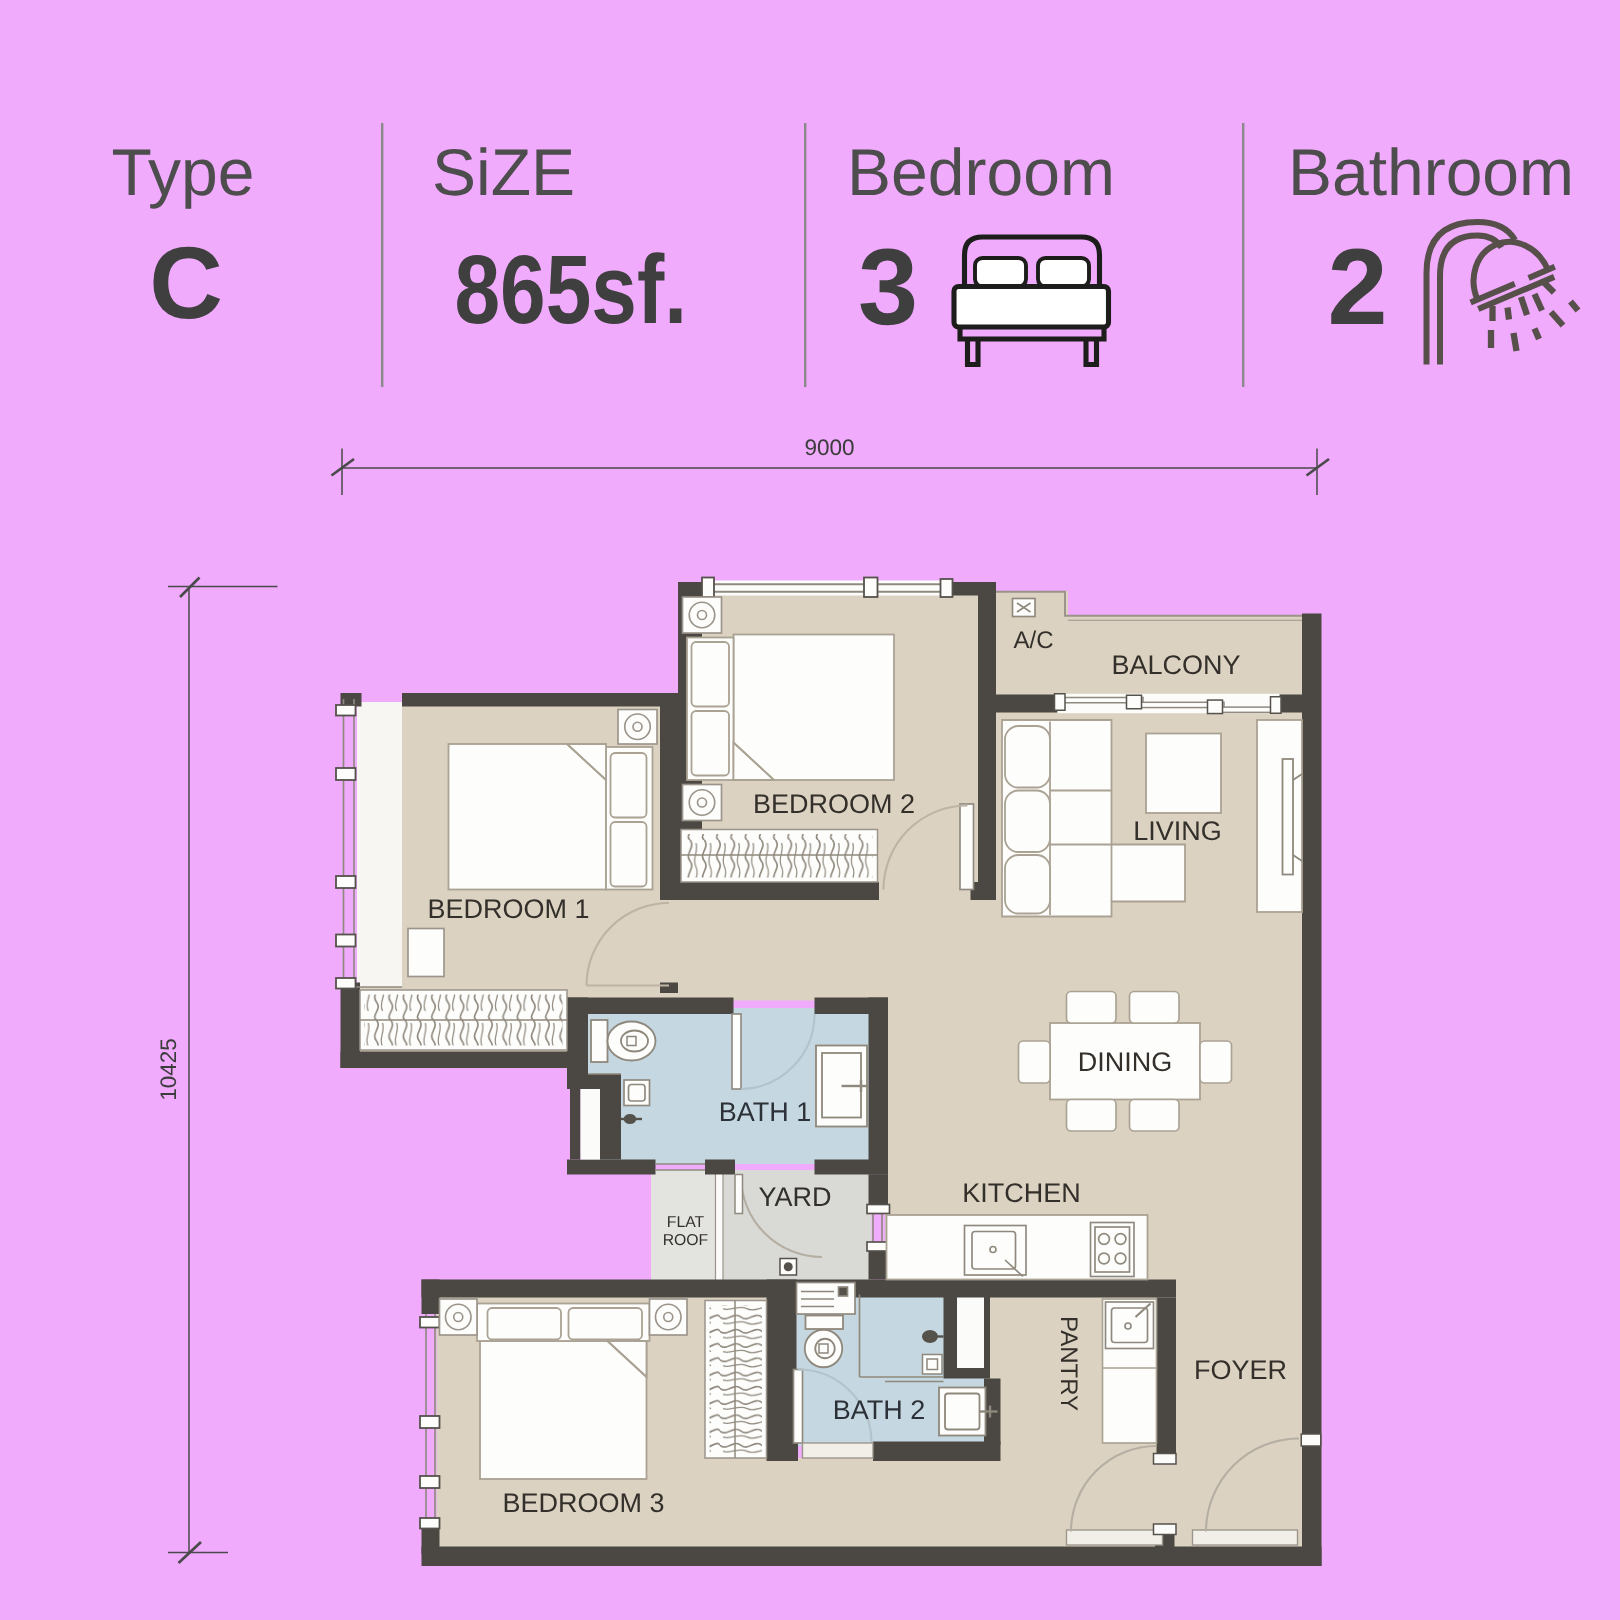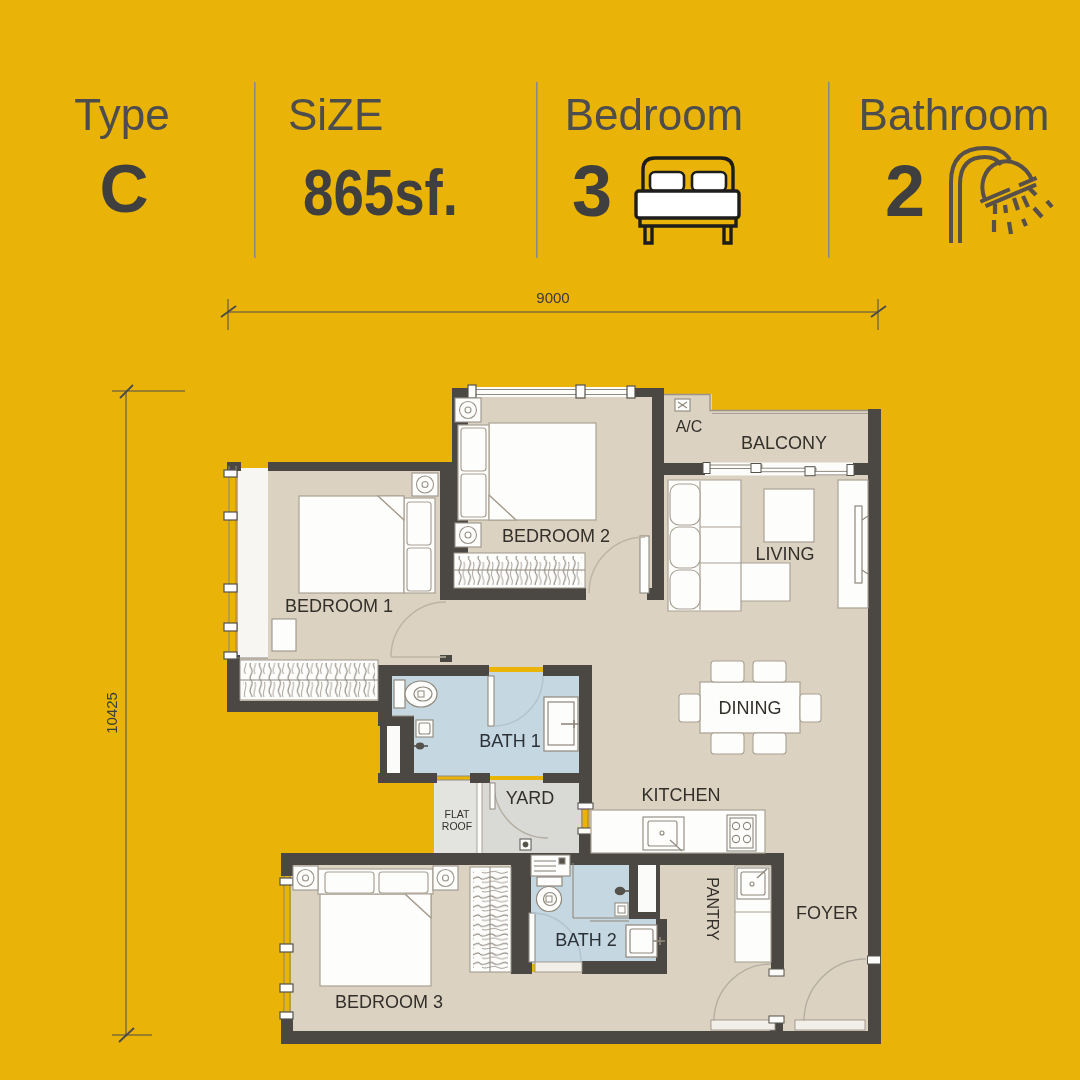--- a/index.html
+++ b/index.html
@@ -1,16 +1,16 @@
 <!DOCTYPE html>
 <html><head>
 <meta charset="utf-8">
 <style>
 html,body{margin:0;padding:0;background:#ffffff;}
-#page{width:1080px;height:1080px;position:relative;background:#eab308;overflow:hidden;}
+#page{width:1080px;height:1080px;position:relative;background:#f0abfc;overflow:hidden;}
 svg{display:block;}
 text{font-family:"Liberation Sans", sans-serif;}
 </style>
 </head>
 <body>
 <div id="page">
 <svg width="1080" height="1080" viewBox="0 0 1080 1080">
 <defs>
 <pattern id="hv" width="9.5" height="40" patternUnits="userSpaceOnUse">
 <path d="M4,0 C8,5 0,9 4,14 C8,19 0,23 4,28 C8,33 0,37 4,40" stroke="#8f887c" stroke-width="1.1" fill="none"></path>

